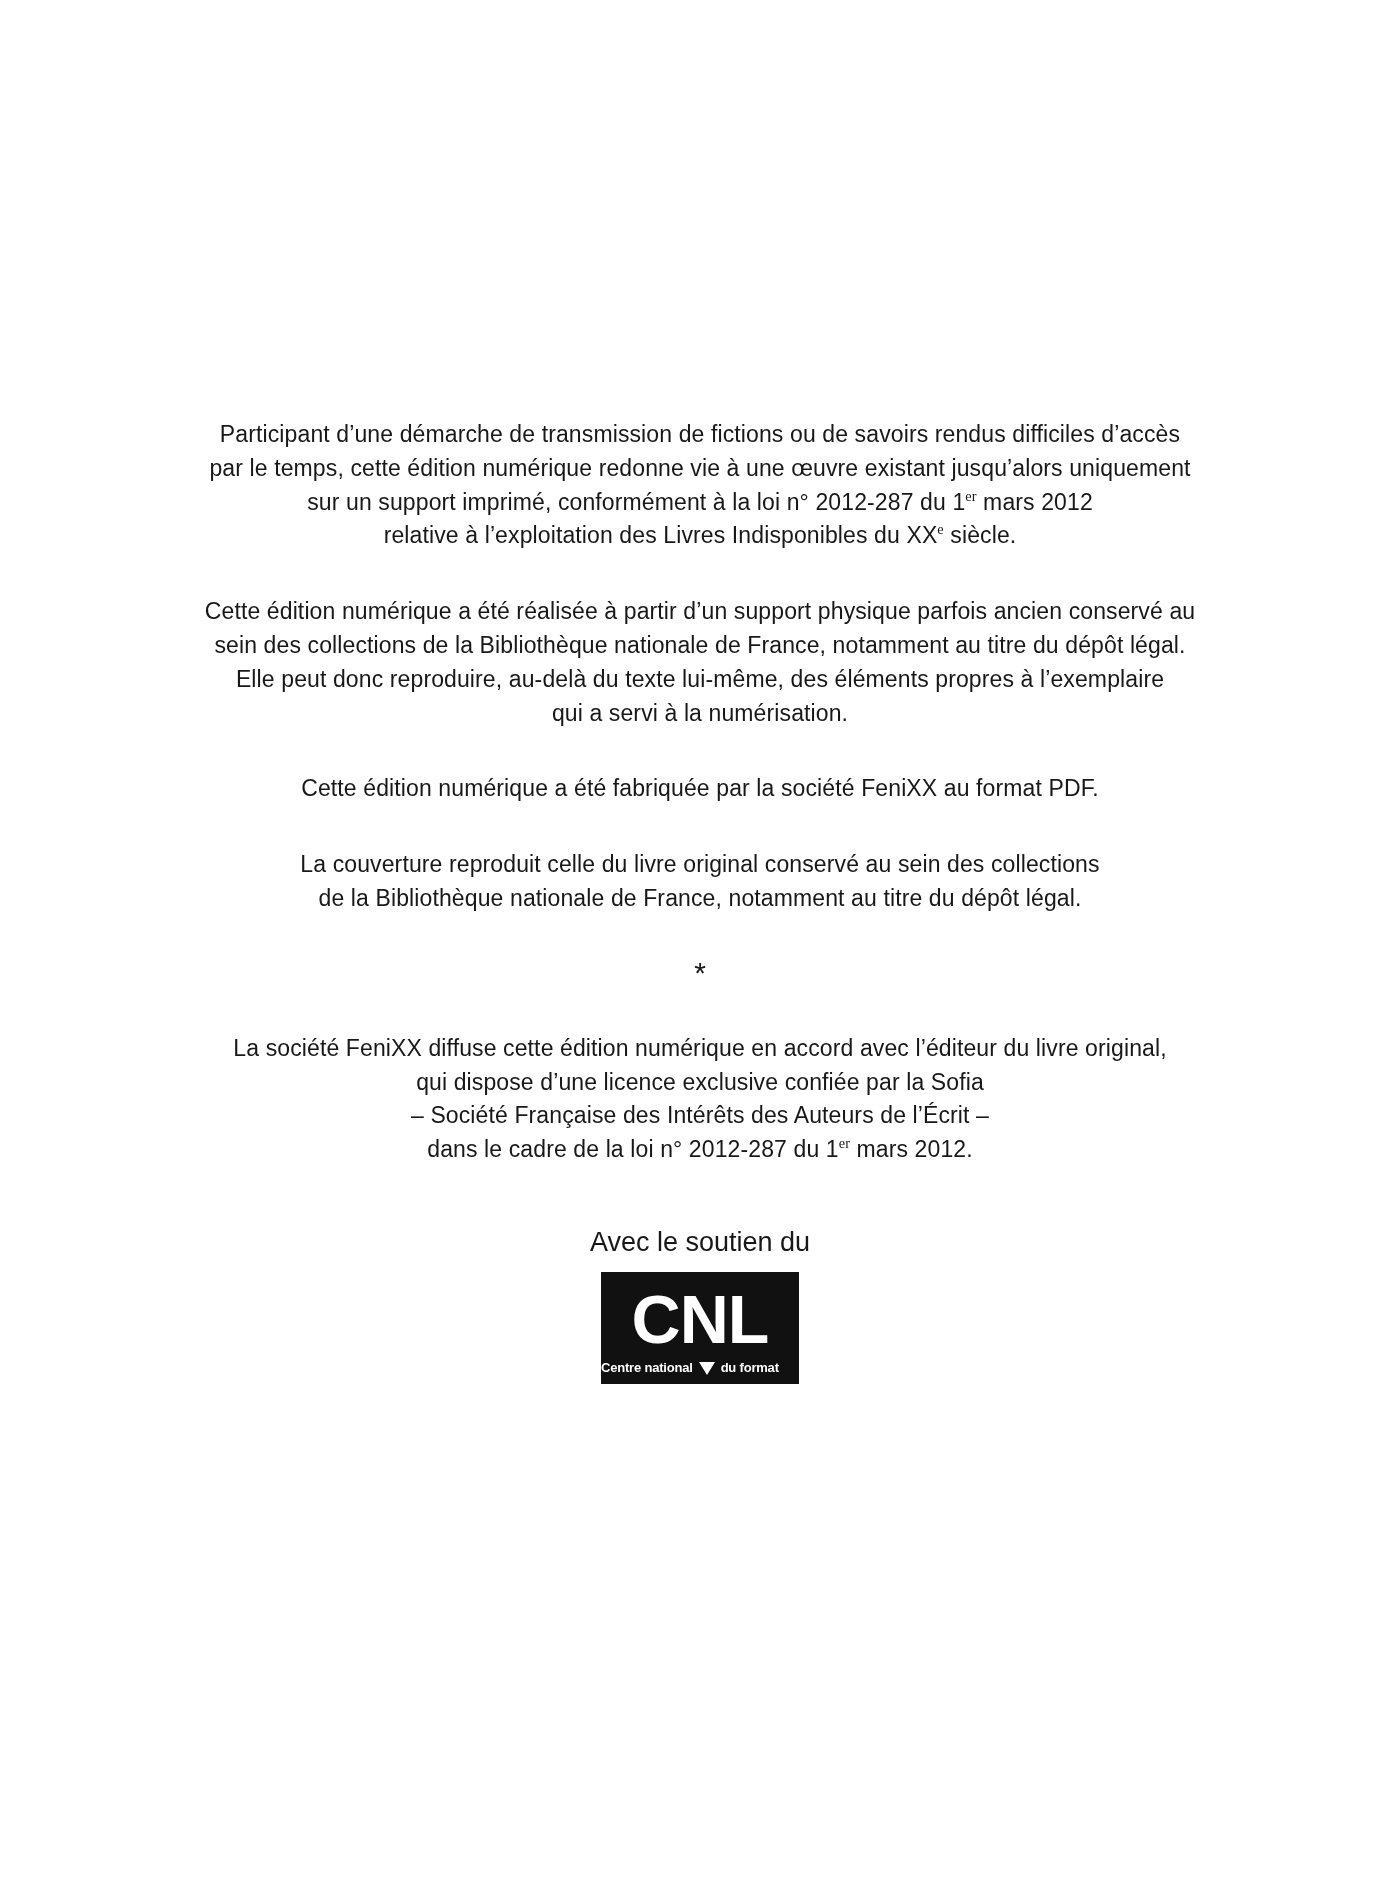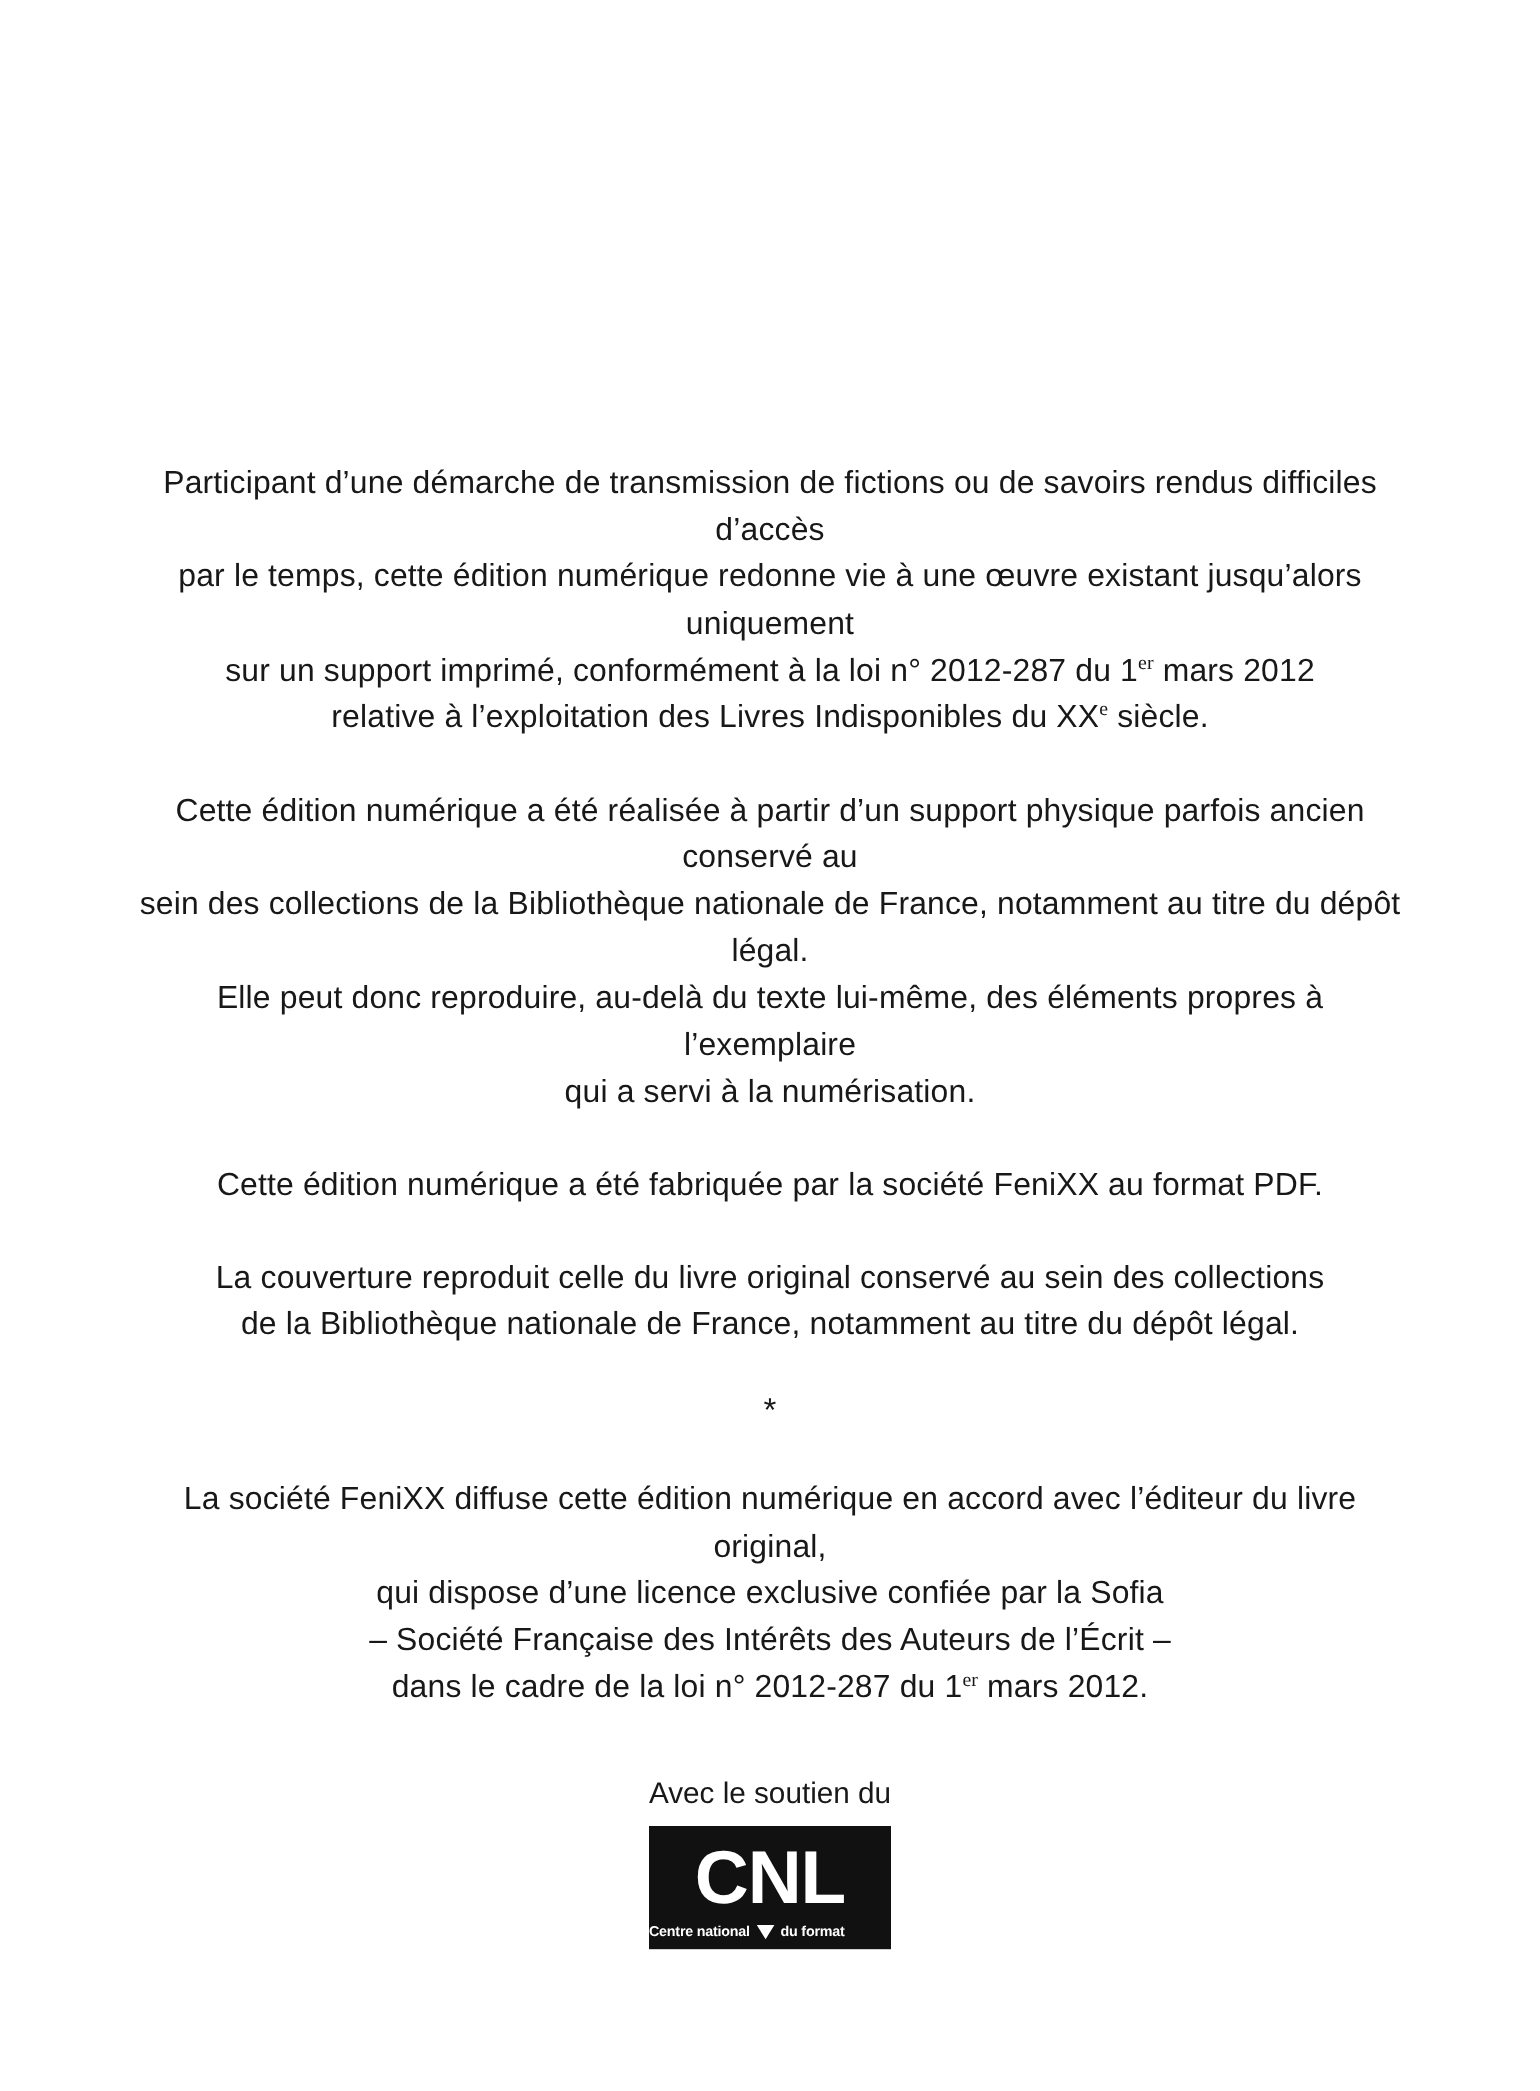--- a/index.html
+++ b/index.html
@@ -27,21 +27,21 @@
   .content {
     position: absolute;
     left: 0;
     right: 0;
     top: 418px;
     padding: 0 120px;
     text-align: center;
   }
 
   .para {
-    font-size: 29px;
+    font-size: 23px;
     line-height: 1.47;
     letter-spacing: 0.005em;
     margin: 0 0 33px 0;
     color: #181818;
     white-space: pre-line;
   }
 
   .para.block-gap {
     margin-bottom: 42px;
   }
@@ -69,21 +69,21 @@
   .support-label {
     font-size: 27px;
     line-height: 1.3;
     color: #181818;
     margin-bottom: 12px;
   }
 
   
   .cnl-logo {
     display: inline-block;
-    width: 220px;
+    width: 198px;
     background: #111111;
     padding: 0;
     position: relative;
   }
   .cnl-top {
     height: 74px;
     display: flex;
     align-items: center;
     justify-content: center;
     padding: 10px 0 2px 0;

